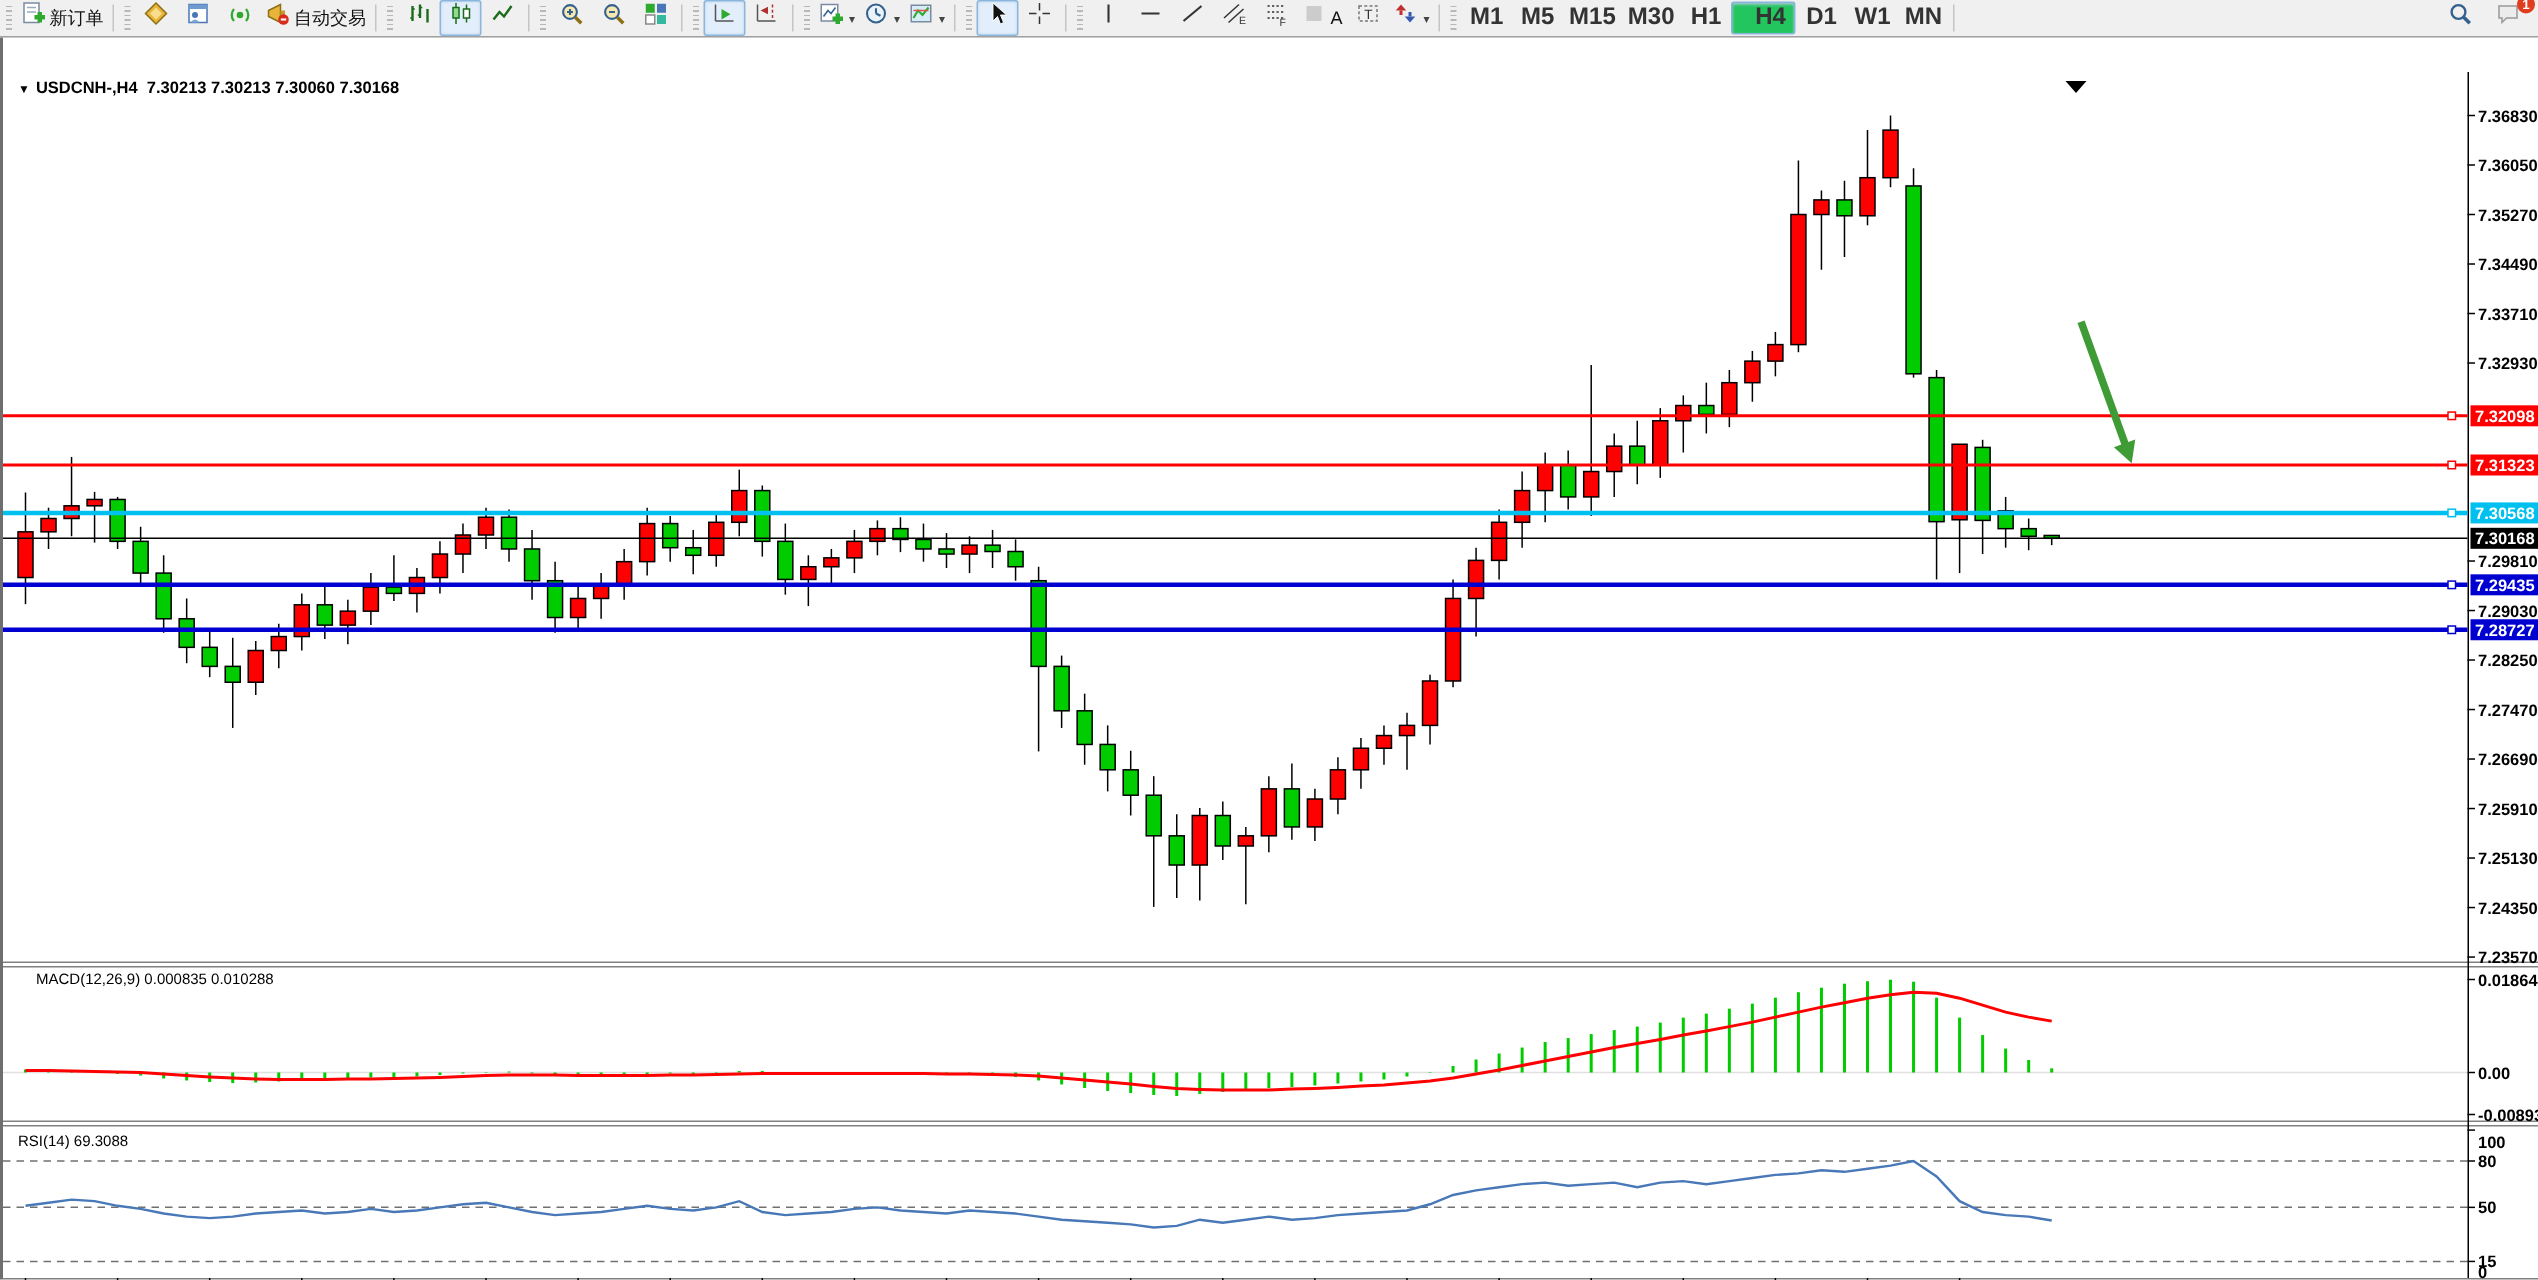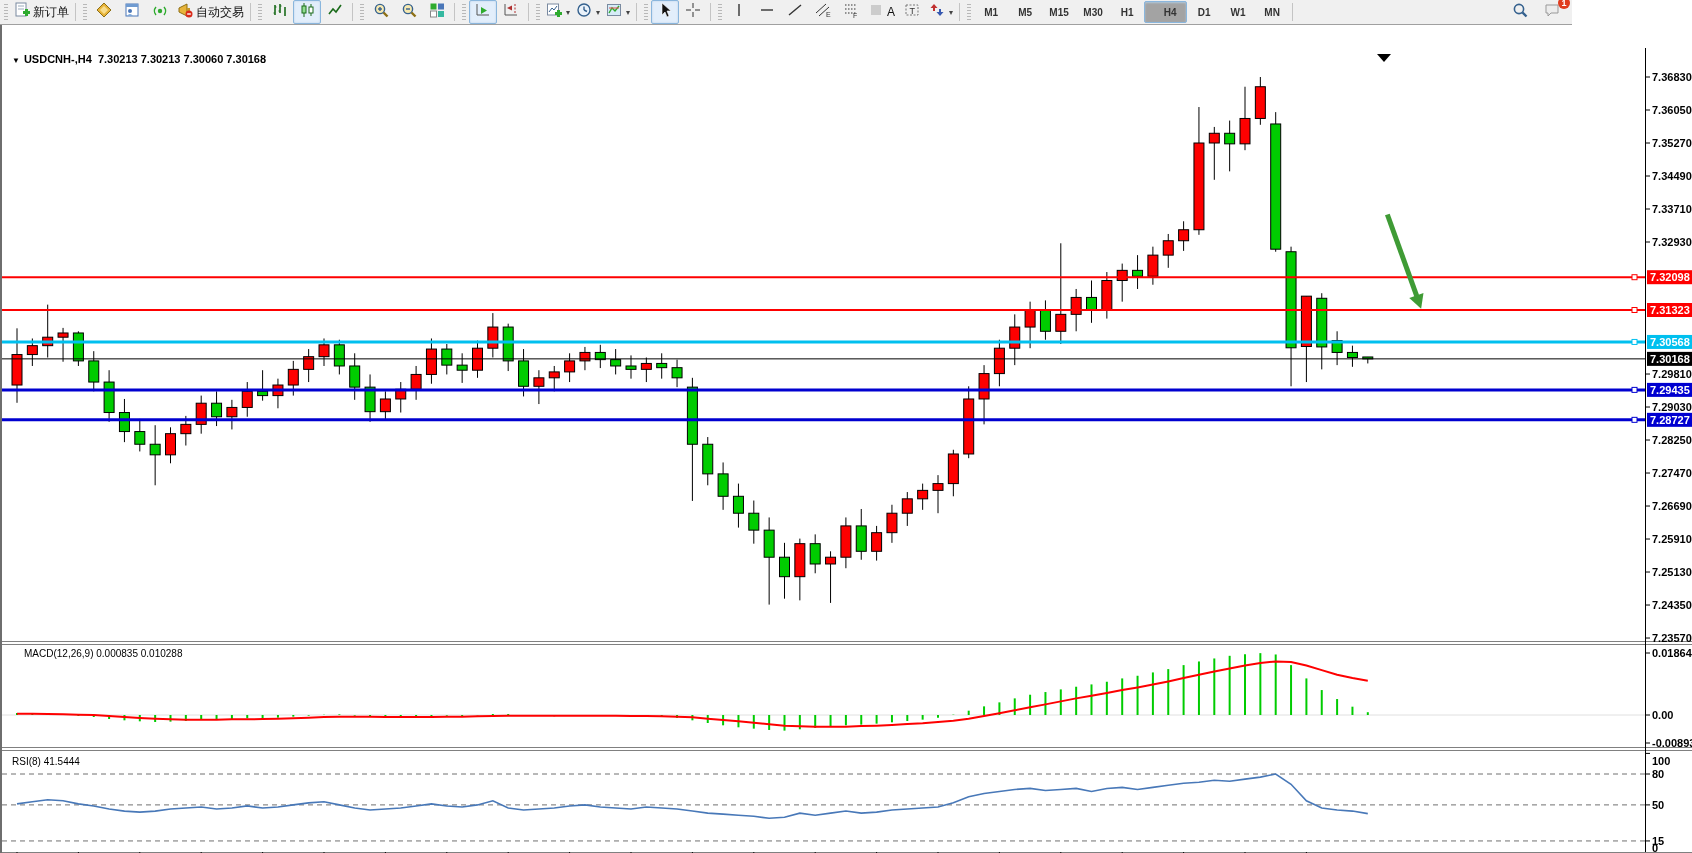--- a/index.html
+++ b/index.html
@@ -1,30 +1,30 @@
 <!DOCTYPE html>
 <html><head>
 <meta charset="utf-8">
 <style>
   html,body{margin:0;padding:0;width:1692px;height:853px;overflow:hidden;
     font-family:"Liberation Sans",sans-serif;background:#ffffff;}
   
-  #toolbar{position:absolute;left:0;top:0;width:1572px;height:24px;background:#f0f0f0;
+  #toolbar{position:absolute;left:0;top:0;width:1692px;height:24px;background:#f0f0f0;
     border-bottom:1px solid #a0a0a0;display:flex;align-items:center;z-index:10;}
   .grip{width:4px;height:16px;margin:0 3px 0 4px;
     background:repeating-linear-gradient(to bottom,#b8b8b8 0 1px,#f0f0f0 1px 3px);}
   .sep{width:1px;height:18px;background:#c4c4c4;margin:0 3px;}
   .tbtn{height:22px;min-width:22px;display:flex;align-items:center;justify-content:center;
     padding:0 2px;border:1px solid transparent;border-radius:2px;cursor:default;gap:2px;}
   .tbtn.active{border-color:#8ab6dd;background:#e2eefb;box-shadow:inset 0 0 2px #b8cfe4;}
   .tbtn .lbl{font-size:12px;color:#111;white-space:nowrap;}
   .caret{font-size:8px;color:#444;margin-left:1px;}
   .tfbtn{height:20px;min-width:26px;display:flex;align-items:center;justify-content:center;
-    font-size:10px;font-weight:700;color:#333;border:1px solid transparent;border-radius:2px;padding:0 3px;}
-  .tfbtn.active{border-color:#8ab6dd;background:#a3a3a3;box-shadow:inset 0 1px 2px #b0c8dc;padding-left:12px;}
+    font-size:16px;font-weight:700;color:#333;border:1px solid transparent;border-radius:2px;padding:0 3px;}
+  .tfbtn.active{border-color:#8ab6dd;background:#22c55e;box-shadow:inset 0 1px 2px #b0c8dc;padding-left:12px;}
   #tb-right{margin-left:auto;display:flex;align-items:center;margin-right:6px;gap:4px;}
   .badge{position:absolute;top:-4px;right:-5px;background:#e03c1e;color:#fff;font-size:9px;
     font-weight:700;border-radius:7px;min-width:12px;height:12px;line-height:12px;text-align:center;}
   
   #chart-window{position:absolute;left:0;top:24px;width:1424px;height:829px;background:#fff;
     border-left:2px solid #6e6e6e;box-sizing:border-box;}
   #chart-title{position:absolute;left:10px;top:29px;font-size:11px;font-weight:700;color:#000;z-index:5;}
   #chart-title .tri{font-size:8px;margin-right:4px;}
   #macd-label{position:absolute;left:10px;top:624px;font-size:10px;color:#000;z-index:5;padding-left:12px;}
   #rsi-label{position:absolute;left:10px;top:732px;font-size:10px;color:#000;z-index:5;}
@@ -266,21 +266,21 @@
         <span class="badge">1</span>
       </span>
     </span>
   </div>
 
 <div id="chart-window">
   <div id="chart-title">
     <span class="tri">▼</span><span>USDCNH-,H4</span>&nbsp;&nbsp;<span>7.30213 7.30213 7.30060 7.30168</span>
   </div>
   <div id="macd-label">MACD(12,26,9) 0.000835 0.010288</div>
-  <div id="rsi-label">RSI(8) 41.5444</div>
+  <div id="rsi-label">RSI(14) 69.3088</div>
   <svg id="chart-svg" width="1692" height="853">
       <line x1="0" y1="617.5" x2="1692" y2="617.5" stroke="#808080"></line>
       <line x1="0" y1="620.5" x2="1692" y2="620.5" stroke="#808080"></line>
       <line x1="0" y1="723.5" x2="1692" y2="723.5" stroke="#808080"></line>
       <line x1="0" y1="726.5" x2="1692" y2="726.5" stroke="#808080"></line>
       <line x1="0" y1="828.5" x2="1692" y2="828.5" stroke="#808080"></line>
       <line x1="1643.5" y1="24" x2="1643.5" y2="828" stroke="#000"></line>
       <g>
         <line x1="1643" y1="53" x2="1648" y2="53" stroke="#000"></line>
         <text x="1650" y="57" font-size="11" font-weight="700" fill="#000" font-family="&quot;Liberation Sans&quot;,sans-serif">7.36830</text>

